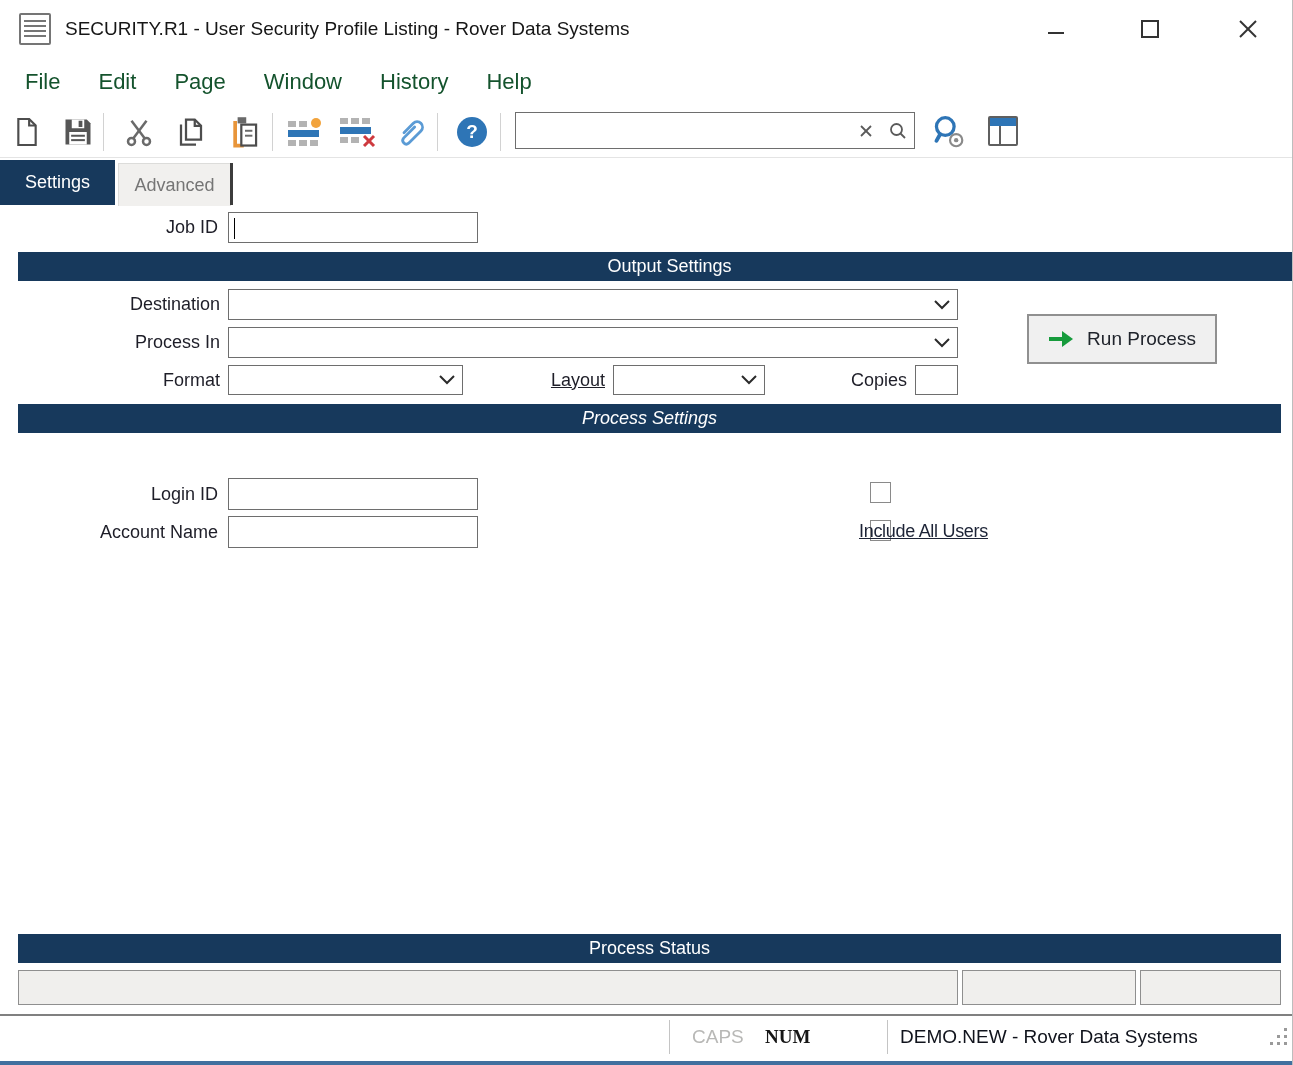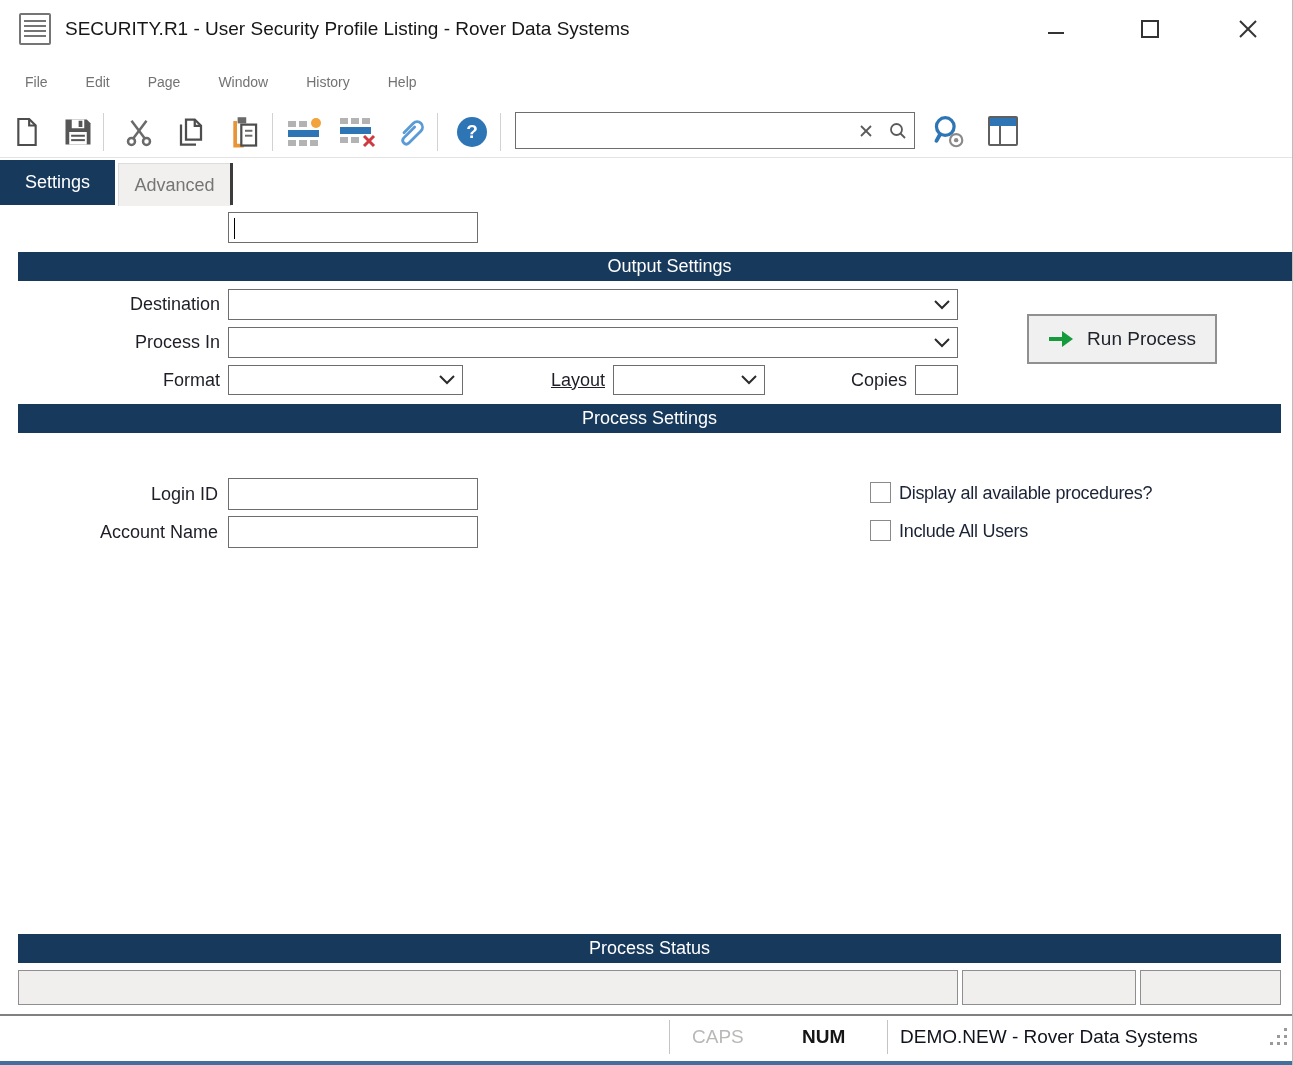--- a/index.html
+++ b/index.html
@@ -11,21 +11,21 @@
   .abs{position:absolute;}
   
   .titlebar{position:absolute;left:0;top:0;width:100%;height:57px;background:#fff;display:flex;align-items:center;}
   .doc-icon{width:22px;height:28px;border:2px solid #757575;border-radius:2px;margin-left:19px;
     display:flex;flex-direction:column;justify-content:center;gap:3px;padding:0 3px;box-sizing:content-box;}
   .doc-icon i{display:block;height:2px;background:#757575;}
   .title-text{margin-left:14px;font-size:19px;color:#161616;}
   .winbtn{position:absolute;top:10px;width:44px;height:38px;background:none;border:none;display:flex;align-items:center;justify-content:center;cursor:default;}
   
   .menubar{position:absolute;left:0;top:57px;width:100%;height:50px;display:flex;align-items:center;gap:38px;padding-left:25px;box-sizing:border-box;}
-  .menu-item{font-size:14px;color:#737373;}
+  .menu-item{font-size:22px;color:#14532d;}
   
   .toolbar{position:absolute;left:0;top:107px;width:100%;height:50px;border-bottom:1px solid #e4e4e4;}
   .tsep{position:absolute;top:6px;width:1px;height:38px;background:#d2d2d2;}
   .ticon{position:absolute;top:7px;width:36px;height:36px;display:flex;align-items:center;justify-content:center;}
   .searchbox{position:absolute;left:515px;top:5px;width:400px;height:37px;border:1px solid #6e6e6e;background:#fff;display:flex;align-items:center;box-sizing:border-box;}
   .searchbox input{flex:1;border:none;outline:none;height:100%;font-size:17px;font-family:inherit;padding:0 8px;min-width:0;background:transparent;}
   .sb-icon{width:32px;height:100%;display:flex;align-items:center;justify-content:center;}
   .help-circle{width:30px;height:30px;border-radius:50%;background:#2e75b6;color:#fff;font-size:19px;font-weight:bold;display:flex;align-items:center;justify-content:center;}
   .layout-icon{position:absolute;left:988px;top:9px;width:30px;height:30px;border:2px solid #5f5f5f;border-radius:2px;box-sizing:border-box;}
   .layout-icon .top{position:absolute;left:0;top:0;width:100%;height:8px;background:#2e75b6;}
@@ -206,20 +206,21 @@
     <span class="layout-icon">
         <span class="top"></span>
         <span class="vline"></span>
       </span>
   </div>
 
   <div class="tab-active">Settings</div>
   <div class="tab-inactive">Advanced</div>
   <div class="tab-sep"></div>
 
+  <div class="flabel" style="left:0;top:212px;width:218px;height:31px;">Job ID</div>
   <div class="abs" style="left:228px;top:212px;width:250px;height:31px;border:1px solid #6e6e6e;background:#fff;box-sizing:border-box;">
     <span class="caret"></span>
     <span></span>
   </div>
 
   <div class="section-bar" style="top:252px;padding-left:20px;">Output Settings</div>
 
   <div class="flabel" style="left:0;top:289px;width:220px;height:31px;">Destination</div>
   <div class="combo" style="left:228px;top:289px;width:730px;height:31px;">
     <span class="val"></span>
@@ -264,44 +265,43 @@
     <span class="chev">
         <svg width="16" height="10">
           <polyline points="1,1 8,8 15,1" fill="none" stroke="#2b2b2b" stroke-width="2"></polyline>
         </svg>
       </span>
   </div>
 
   <div class="flabel" style="left:760px;top:365px;width:147px;height:30px;">Copies</div>
   <input class="tinput" style="left: 915px; top: 365px; width: 43px; height: 30px;" value="">
 
-  <div class="section-bar" style="top:404px;">Process Settings</div>
+  <div class="section-bar" style="top:404px;font-style:italic;">Process Settings</div>
 
   <div class="flabel" style="left:0;top:478px;width:218px;height:32px;">Login ID</div>
   <input class="tinput" style="left: 228px; top: 478px; width: 250px; height: 32px;" value="">
 
   <div class="flabel" style="left:0;top:516px;width:218px;height:32px;">Account Name</div>
   <input class="tinput" style="left: 228px; top: 516px; width: 250px; height: 32px;" value="">
 
   <span class="checkbox" style="left:870px;top:482px;"></span>
-  <span class="cblabel" style="left:899px;top:482px;">Display all available procedures?</span>
 
   <span class="checkbox" style="left:870px;top:520px;"></span>
-  <span class="cblabel" style="left:899px;top:520px;">Include All Users</span>
+  <span class="cblabel" style="left:859px;top:520px;text-decoration:underline;">Include All Users</span>
 
   <div class="section-bar" style="top:934px;">Process Status</div>
   <div class="statusbox" style="left:18px;width:940px;"></div>
   <div class="statusbox" style="left:962px;width:174px;"></div>
   <div class="statusbox" style="left:1140px;width:141px;"></div>
 
   <div class="sb-line"></div>
   <div class="statusbar">
     <span class="sb-sep" style="left:669px;"></span>
     <span class="sb-item dim" style="left:692px;">CAPS</span>
-    <span class="sb-item on" style="left:802px;">NUM</span>
+    <span class="sb-item on" style="left:765px;font-family:Liberation Serif, serif;">NUM</span>
     <span class="sb-item dim" style="left:833px;margin-top:38px;">INS</span>
     <span class="sb-sep" style="left:887px;"></span>
     <span class="sb-item" style="left:900px;color:#10131c;">DEMO.NEW - Rover Data Systems</span>
     <span class="grip">
       <i style="left:14px;top:0;"></i>
       <i style="left:7px;top:7px;"></i>
         <i style="left:14px;top:7px;"></i>
       <i style="left:0;top:14px;"></i>
         <i style="left:7px;top:14px;"></i>
         <i style="left:14px;top:14px;"></i>

